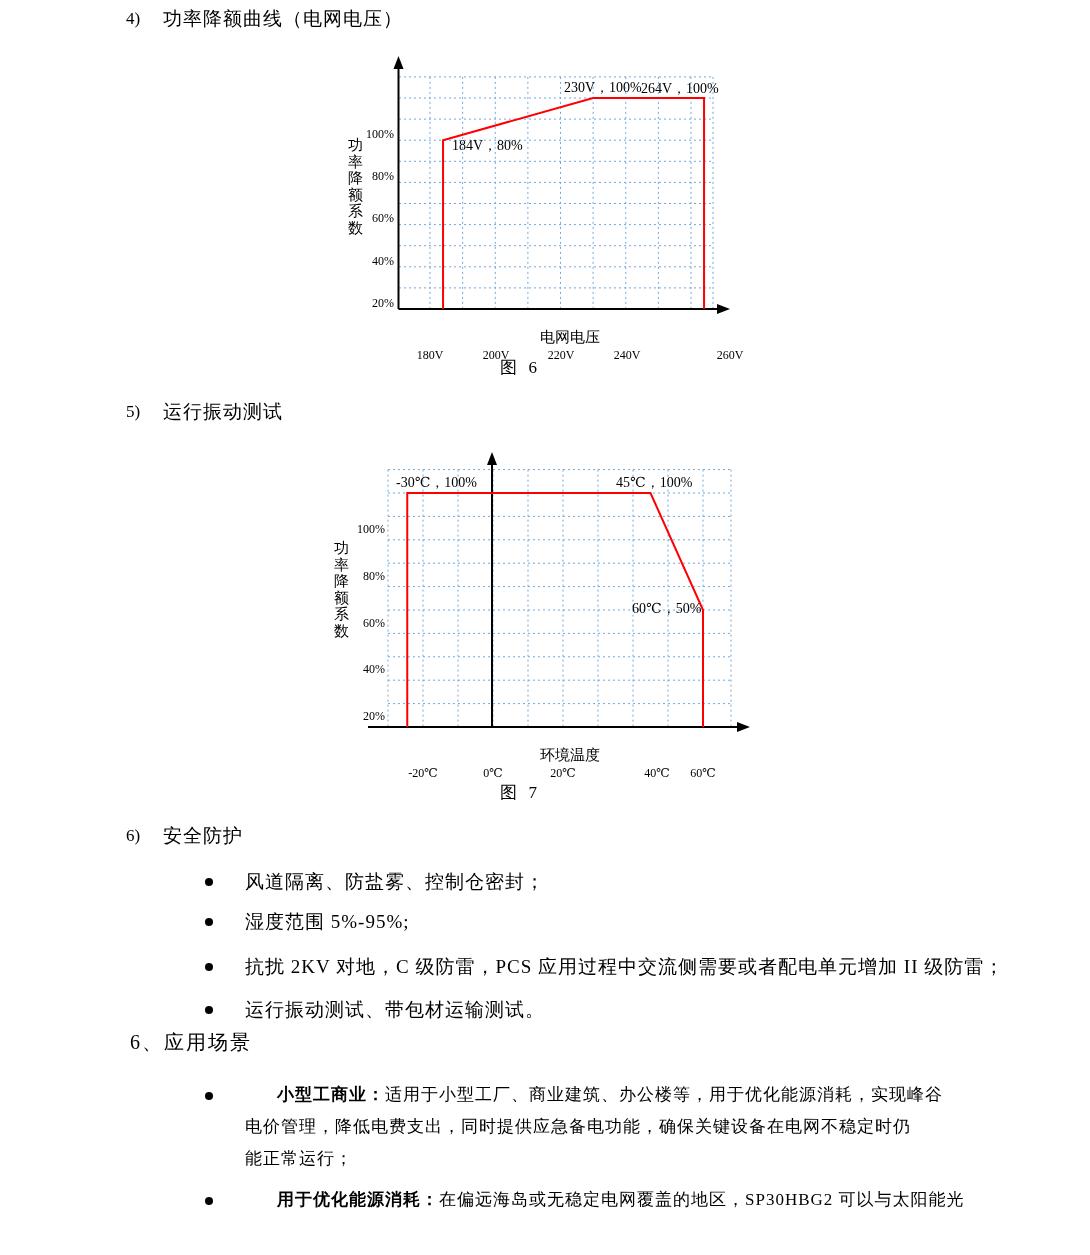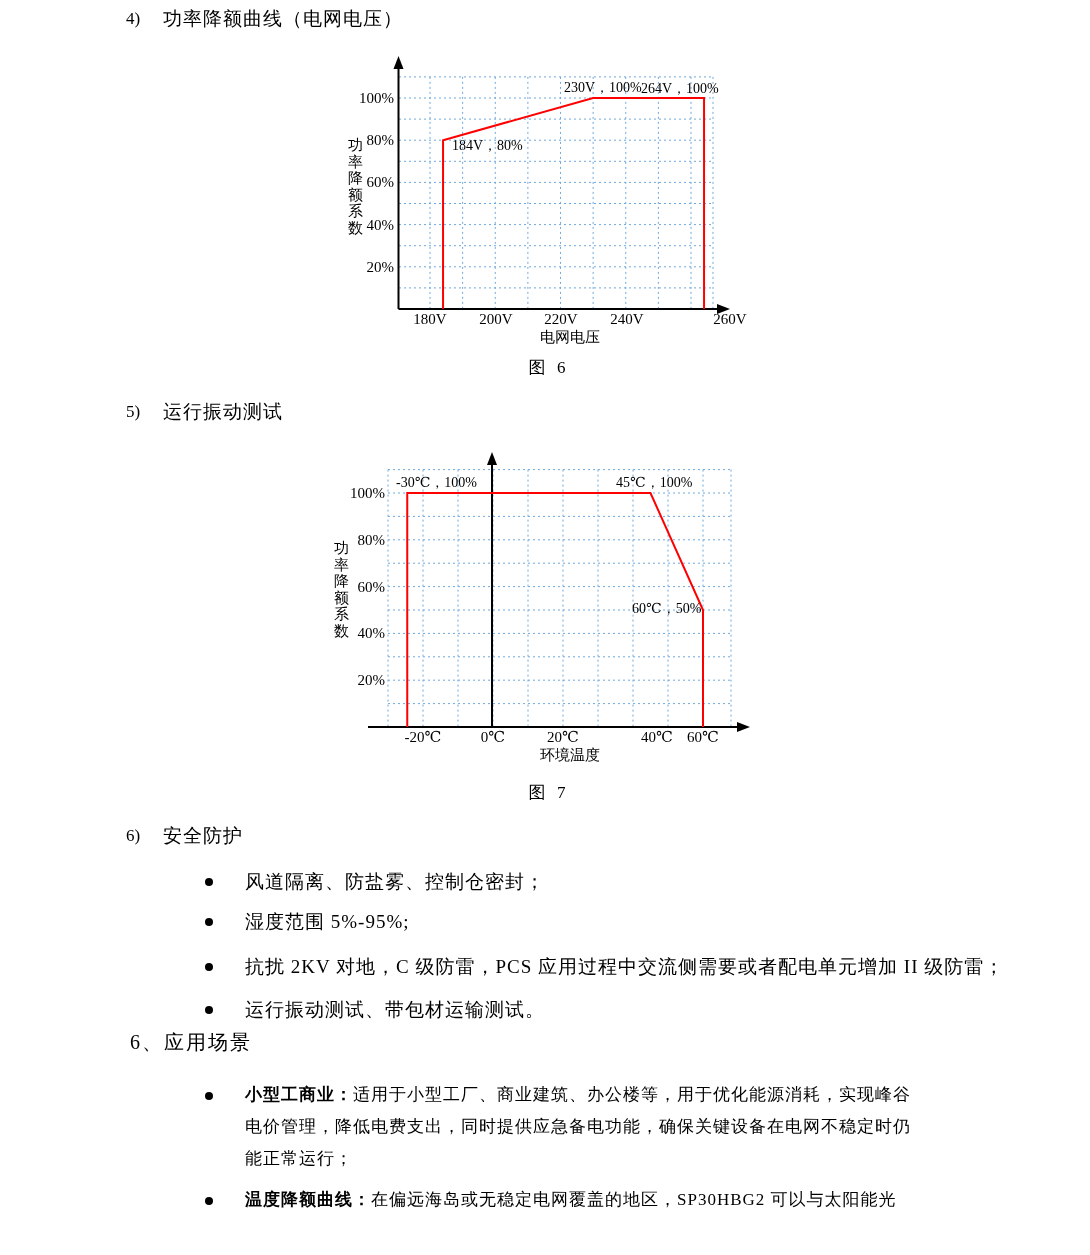--- a/index.html
+++ b/index.html
@@ -6,30 +6,30 @@
   .page{
     position:relative;width:1090px;height:1255px;background:#fff;
     font-family:"Liberation Serif","DejaVu Serif",serif;color:#000;overflow:hidden;
   }
   .abs{position:absolute;}
   .body-text{font-size:19px;line-height:22px;letter-spacing:1px;white-space:pre;}
   .item-num{font-size:17px;}
   .heading{font-size:20px;letter-spacing:2px;white-space:pre;}
   .bullet-dot{position:absolute;width:8px;height:8px;border-radius:50%;background:#000;}
   .chart-svg{position:absolute;}
-  .tick{position:absolute;font-size:15px;line-height:16px;white-space:pre;}
+  .tick{position:absolute;font-size:12px;line-height:16px;white-space:pre;margin-top:36px;}
   .tick-r{text-align:right;}
   .tick-c{text-align:center;}
   .pt-label{position:absolute;font-size:14px;line-height:15px;white-space:pre;}
   .vlabel{position:absolute;font-size:15px;line-height:16.5px;width:17px;
           word-break:break-all;text-align:right;}
   .ax-title{position:absolute;font-size:15px;text-align:left;white-space:pre;}
-  .caption{position:absolute;font-size:17px;text-align:center;white-space:pre;letter-spacing:1px;}
+  .caption{position:absolute;font-size:17px;white-space:pre;letter-spacing:1px;}
   .app-line{line-height:32px;white-space:pre;font-size:17px;letter-spacing:1px;}
-  .app-line b{font-weight:bold;}
+  .app-line b{font-weight:bold;margin-left:32px;}
 </style>
 </head>
 <body>
 
 <div class="page">
 
   <div>
     <span class="abs item-num" style="left:126px;top:9px">4)</span>
     <span class="abs body-text" style="left:163px;top:8px">功率降额曲线（电网电压）</span>
   </div>
@@ -171,17 +171,17 @@
     <div class="abs" style="left:245px;top:1079px;width:700px">
       <div class="app-line"><b>小型工商业：</b><span>适用于小型工厂、商业建筑、办公楼等，用于优化能源消耗，实现峰谷</span></div>
       <div class="app-line">电价管理，降低电费支出，同时提供应急备电功能，确保关键设备在电网不稳定时仍</div>
       <div class="app-line">能正常运行；</div>
     </div>
   </div>
 
   <div>
     <div class="bullet-dot" style="left:205px;top:1197px"></div>
     <div class="abs" style="left:245px;top:1184px;width:700px">
-      <div class="app-line"><b>温度降额曲线：</b><span>在偏远海岛或无稳定电网覆盖的地区，SP30HBG2 可以与太阳能光</span></div>
+      <div class="app-line"><b>用于优化能源消耗：</b><span>在偏远海岛或无稳定电网覆盖的地区，SP30HBG2 可以与太阳能光</span></div>
     </div>
   </div>
 
 </div>
 
 </body></html>

